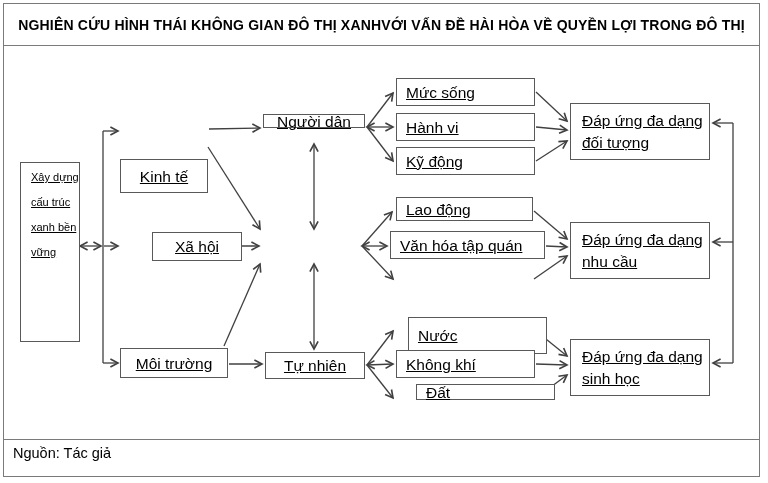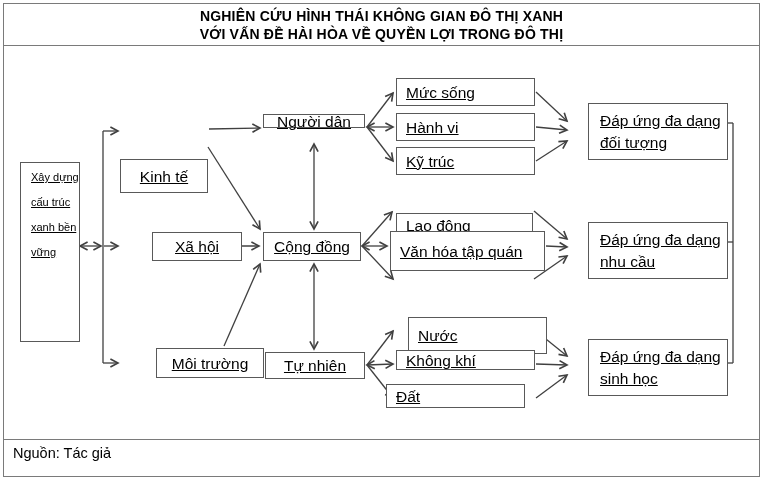--- a/index.html
+++ b/index.html
@@ -1,30 +1,30 @@
 <!DOCTYPE html>
 <html><head>
 <meta charset="utf-8">
 <style>
   html,body{margin:0;padding:0;background:#fff;}
   #stage{position:relative;width:768px;height:483px;background:#ffffff;
          font-family:"Liberation Sans","DejaVu Sans",sans-serif;color:#000;overflow:hidden;}
   .frame{position:absolute;left:3px;top:3px;width:757px;height:474px;border:1.5px solid #7a7a7a;box-sizing:border-box;}
   .hline{position:absolute;left:3px;width:757px;border-top:1.5px solid #7a7a7a;}
-  #titlebar{position:absolute;left:4px;top:4px;width:755px;height:41px;display:flex;flex-direction:column;
+  #titlebar{position:absolute;left:4px;top:4px;width:755px;height:41px;display:flex;flex-direction:row;
             align-items:center;justify-content:center;font-weight:bold;font-size:14px;line-height:18px;letter-spacing:.2px;}
   #sourcebar{position:absolute;left:4px;top:441px;width:755px;height:36px;font-size:14.5px;
              padding:4px 0 0 9px;box-sizing:border-box;}
   svg.wires{position:absolute;left:0;top:0;width:768px;height:483px;}
   .box{position:absolute;background:#fff;border:1.5px solid #595959;box-sizing:border-box;
        display:flex;align-items:center;font-size:15.5px;line-height:19px;text-decoration:underline;}
   .center{justify-content:center;text-align:center;}
   .left{padding-left:9px;}
   .root{display:block;padding:2px 0 0 10px;line-height:25px;font-size:11px;}
-  .outcome{padding-left:11px;line-height:22px;font-size:15.5px;margin-left:18px;}
+  .outcome{padding-left:11px;line-height:22px;font-size:15.5px;}
 </style>
 </head>
 <body>
 
 <div id="stage">
 
   <div class="frame"></div>
   <div class="hline" style="top:45px;"></div>
   <div class="hline" style="top:439px;"></div>
 
@@ -80,35 +80,34 @@
       <line x1="733" y1="123" x2="713" y2="123" marker-end="url(#ah)"></line>
       <line x1="733" y1="242" x2="713" y2="242" marker-end="url(#ah)"></line>
       <line x1="733" y1="363" x2="713" y2="363" marker-end="url(#ah)"></line>
     </g>
   </svg>
 
   <div class="box root" style="left:20px;top:162px;width:60px;height:180px;">Xây dựng cấu trúc xanh bền vững</div>
 
   <div class="box center" style="left:120px;top:115px;width:88px;height:34px;margin-top:44px;">Kinh tế</div>
   <div class="box center" style="left:120px;top:232px;width:90px;height:29px;margin-left:32px;">Xã hội</div>
-  <div class="box center" style="left:120px;top:348px;width:108px;height:30px;margin-left:36px;">Môi trường</div>
+  <div class="box center" style="left:120px;top:348px;width:108px;height:30px;">Môi trường</div>
 
   <div class="box center" style="left:263px;top:114px;width:102px;height:14px;">Người dân</div>
-  <div class="box center" style="left:263px;top:232px;width:98px;height:29px;">Cộng đồng</div>
   <div class="box center" style="left:265px;top:352px;width:100px;height:27px;">Tự nhiên</div>
 
   <div class="box left" style="left:396px;top:78px;width:139px;height:28px;">Mức sống</div>
   <div class="box left" style="left:396px;top:113px;width:139px;height:28px;">Hành vi</div>
-  <div class="box left" style="left:396px;top:147px;width:139px;height:28px;">Kỹ trúc</div>
+  <div class="box left" style="left:396px;top:147px;width:139px;height:28px;">Kỹ động</div>
 
-  <div class="box left" style="left:396px;top:213px;width:137px;height:24px;">Lao động</div>
-  <div class="box left" style="left:390px;top:231px;width:155px;height:40px;">Văn hóa tập quán</div>
+  <div class="box left" style="left:396px;top:197px;width:137px;height:24px;">Lao động</div>
+  <div class="box left" style="left:390px;top:231px;width:155px;height:28px;">Văn hóa tập quán</div>
 
   <div class="box left" style="left:408px;top:317px;width:139px;height:37px;">Nước</div>
-  <div class="box left" style="left:396px;top:350px;width:139px;height:20px;">Không khí</div>
-  <div class="box left" style="left:386px;top:384px;width:139px;height:24px;">Đất</div>
+  <div class="box left" style="left:396px;top:350px;width:139px;height:28px;">Không khí</div>
+  <div class="box left" style="left:416px;top:384px;width:139px;height:16px;">Đất</div>
 
   <div class="box outcome" style="left:570px;top:103px;width:140px;height:57px;">Đáp ứng đa dạng đối tượng</div>
   <div class="box outcome" style="left:570px;top:222px;width:140px;height:57px;">Đáp ứng đa dạng nhu cầu</div>
   <div class="box outcome" style="left:570px;top:339px;width:140px;height:57px;">Đáp ứng đa dạng sinh học</div>
 
   <div id="sourcebar">Nguồn: Tác giả</div>
 </div>
 
 </body></html>

